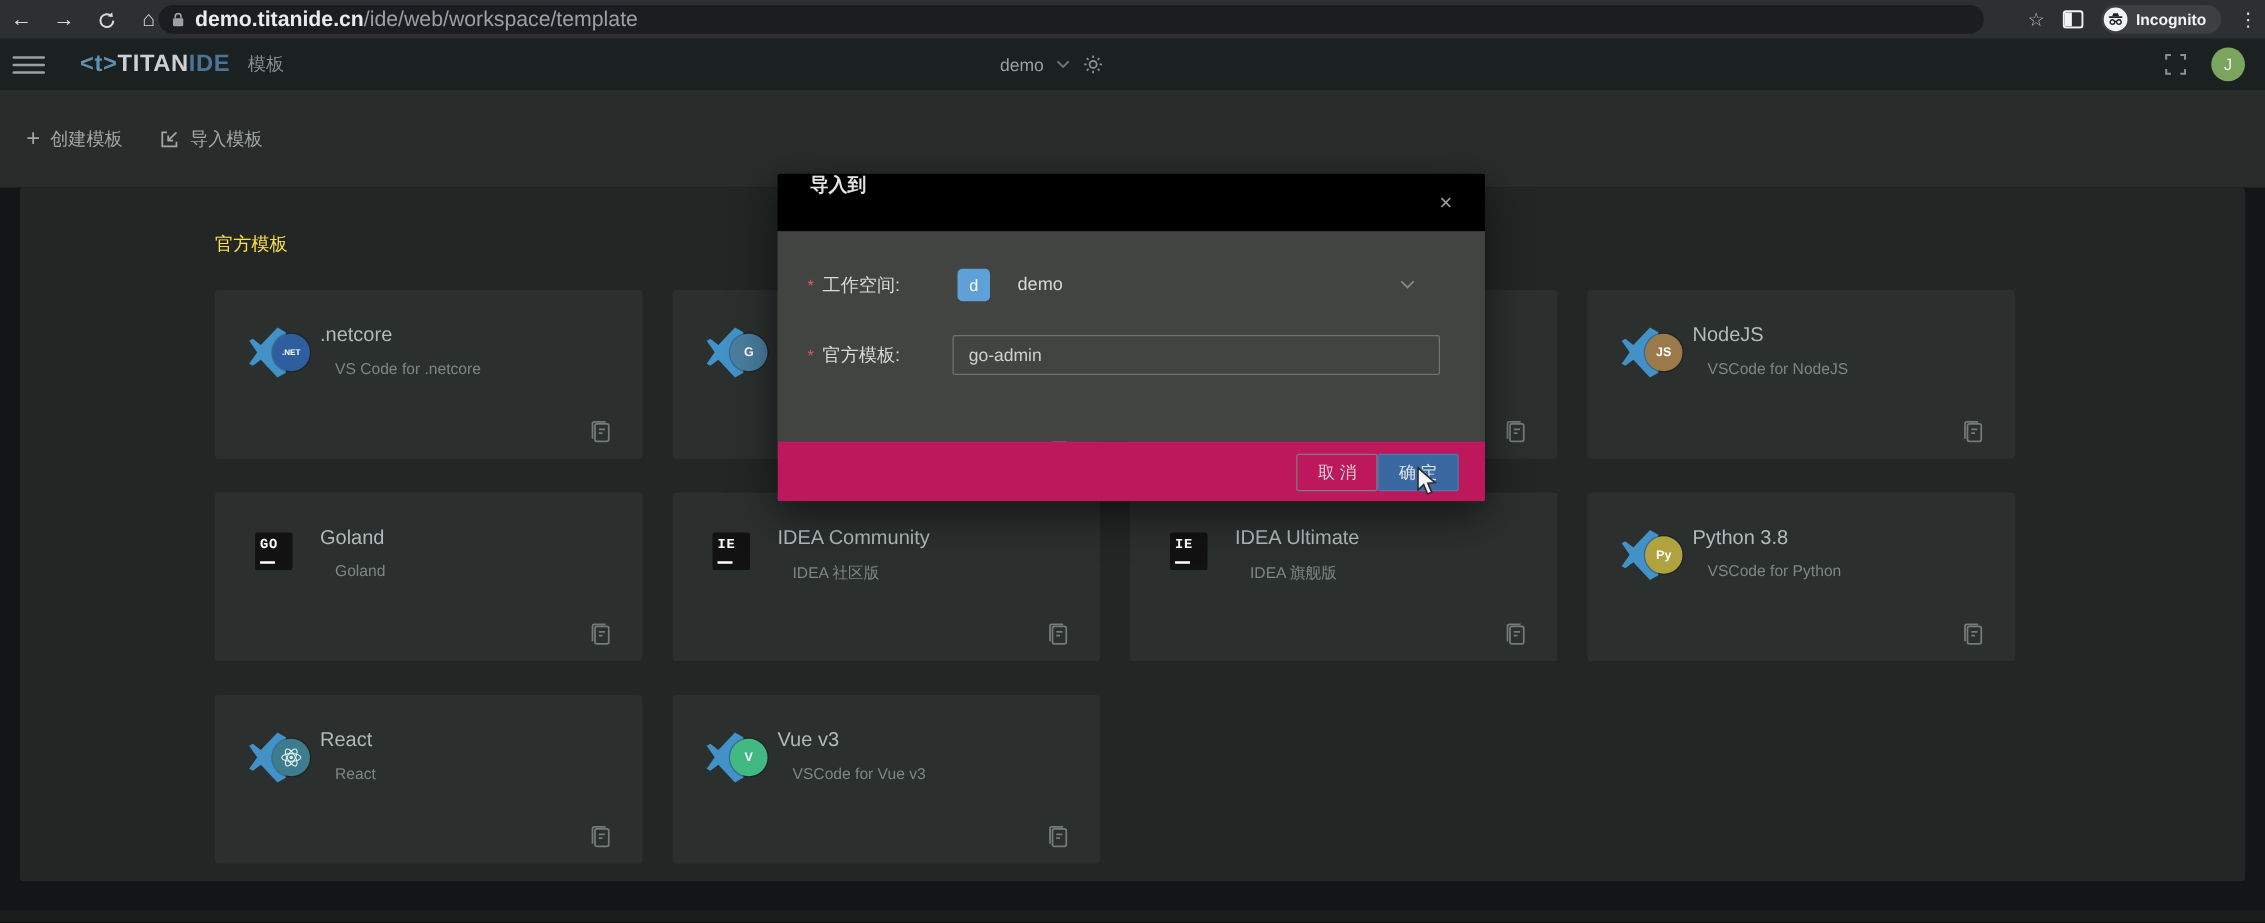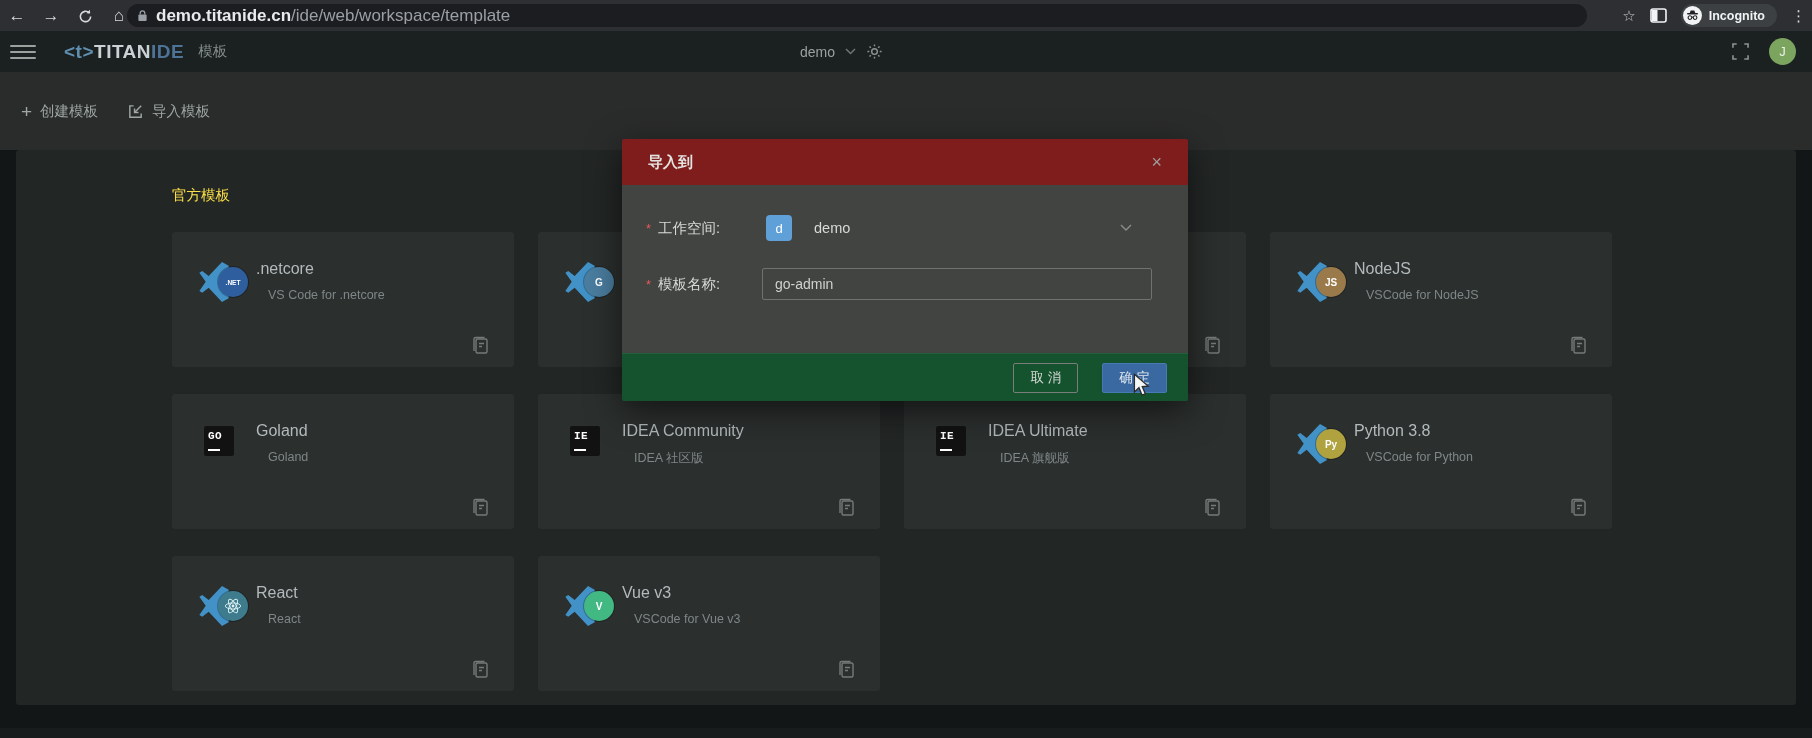--- a/index.html
+++ b/index.html
@@ -65,38 +65,38 @@
     letter-spacing:.5px; font-family:"Liberation Mono", monospace; }
   .jb-us { position:absolute; left:4px; bottom:5px; width:12px; height:2px; background:#fff; }
   .card-title { position:absolute; left:84px; top:28px; font-size:16px; color:#b3babb; }
   .card-sub { position:absolute; left:96px; top:56px; font-size:12.5px; color:#7e8687; }
   .doc-ic { position:absolute; right:24px; bottom:12px; }
   
   .bstrip { position:absolute; left:0; top:728px; width:1812px; height:10px; background:#191c1c; }
   
   .modal { position:absolute; left:622px; top:139px; width:566px; height:262px;
     box-shadow:0 10px 34px rgba(0,0,0,.55); border-radius:2px; z-index:20; }
-  .m-head { height:46px; background:#7f1d1d; border-radius:2px 2px 0 0;
-    display:flex; align-items:center; padding:0 26px; }
+  .m-head { height:46px; background:#000000; border-radius:2px 2px 0 0;
+    display:flex; padding:0 26px; }
   .m-title { color:#e3e5e2; font-size:15px; font-weight:bold; }
   .m-close { position:absolute; right:26px; top:13px; color:#9c9e9b; font-size:18px; cursor:pointer; }
   .m-body { height:168px; background:#424441; padding:26px 0 0 24px; position:relative; }
   .m-row { display:flex; align-items:center; height:34px; margin-bottom:22px; }
   .req { color:#e05a56; font-size:13px; margin-right:4px; width:8px; }
   .f-label { color:#d7dad6; font-size:14.5px; width:96px; }
   .ws-badge { width:26px; height:26px; border-radius:4px; background:#5fa0d9; color:#fff;
     display:flex; align-items:center; justify-content:center; font-size:13px; margin-left:12px; }
   .ws-val { color:#d7dad6; font-size:14.5px; margin-left:22px; }
   .sel-chev { position:absolute; right:56px; }
   .m-input { margin-left:8px; width:390px; height:32px; background:transparent;
     border:1px solid #70726f; border-radius:2px; color:#ced1ce; font-size:14px;
     padding:0 12px; font-family:"Liberation Sans", sans-serif; outline:none; }
-  .m-foot { height:48px; background:#14532d; border-top:1px solid rgba(255,255,255,.07);
+  .m-foot { height:48px; background:#be185d; border-top:1px solid rgba(255,255,255,.07);
     border-radius:0 0 2px 2px; display:flex; align-items:center; justify-content:flex-end;
-    padding-right:21px; gap:24px; }
+    padding-right:21px; gap:0; }
   .btn { height:30px; border-radius:2px; font-size:13.5px; padding:0 16px; cursor:pointer;
     font-family:"Liberation Sans", sans-serif; }
   .btn-cancel { background:transparent; border:1px solid #7b7d7a; color:#d5d7d4; }
   .btn-ok { background:#3a68a0; border:1px solid #477ab4; color:#dfe6ee; }
   .cursor { position:absolute; left:1131px; top:373px; z-index:40; }
 </style>
 </head>
 <body>
 
 <div class="screen">
@@ -344,21 +344,21 @@
         <span class="req">*</span>
         <span class="f-label">工作空间:</span>
         <span class="ws-badge">d</span>
         <span class="ws-val">demo</span>
         <svg class="sel-chev" width="12" height="8" viewBox="0 0 12 8">
             <path d="M1 1 L6 6 L11 1" fill="none" stroke="#8a8d8a" stroke-width="1.4"></path>
           </svg>
       </div>
       <div class="m-row">
         <span class="req">*</span>
-        <span class="f-label">模板名称:</span>
+        <span class="f-label">官方模板:</span>
         <input class="m-input" value="go-admin" style="">
       </div>
     </div>
     <div class="m-foot">
       <button class="btn btn-cancel">取 消</button>
       <button class="btn btn-ok">确 定</button>
     </div>
   </div>
 
   <svg class="cursor" width="22" height="24" viewBox="0 0 14 19">

